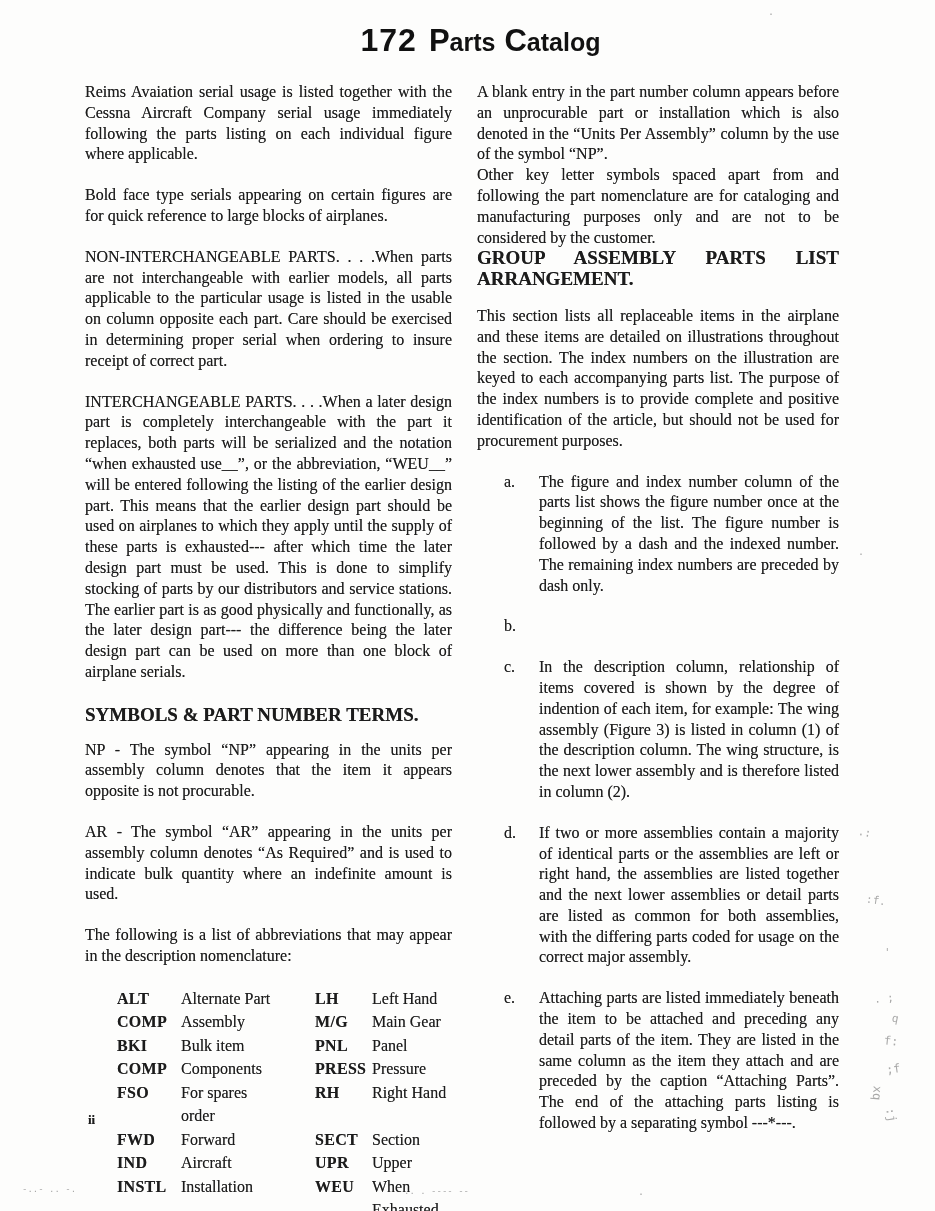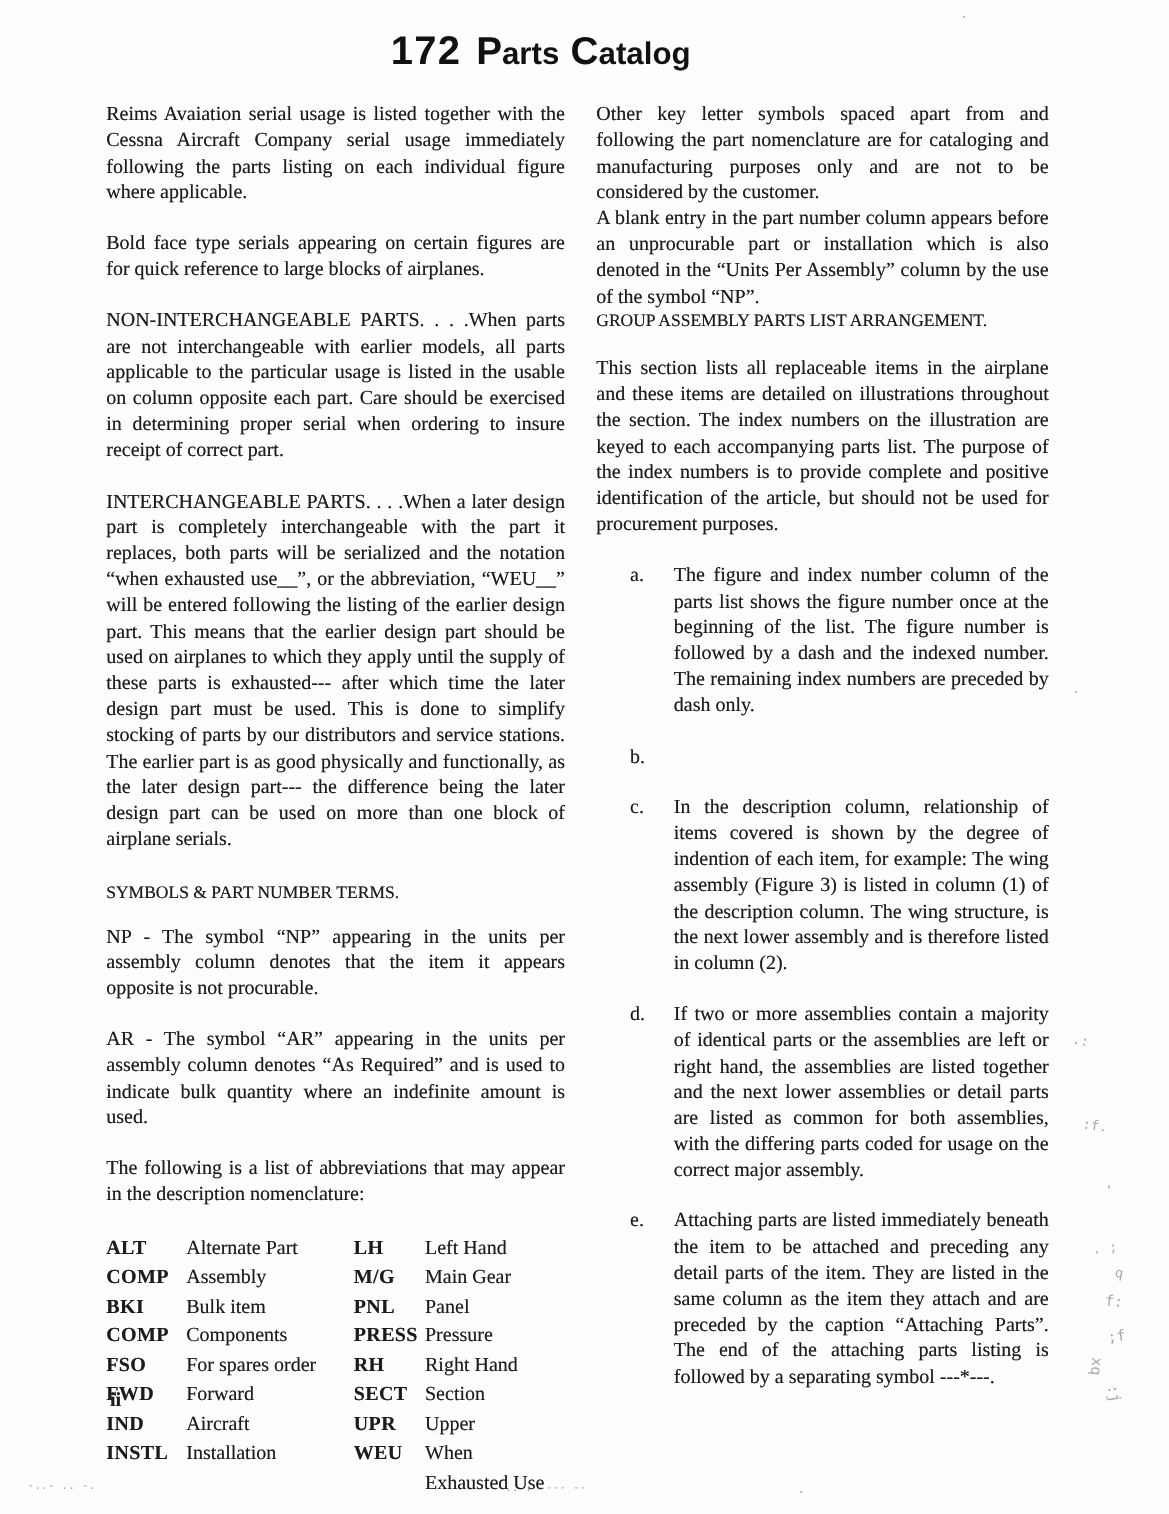--- a/index.html
+++ b/index.html
@@ -13,62 +13,63 @@
   .page { position:relative; width:935px; height:1211px; }
 
   
   .doc-title {
     position:absolute; top:22px; left:0; width:874px;
     text-align:center;
     font-family:"Liberation Sans", sans-serif;
     font-weight:bold;
     color:#111;
     white-space:nowrap;
+    padding-left:48px;
   }
   .doc-title .t-num { font-size:32px; letter-spacing:1px; margin-right:12px; }
   .doc-title .word { margin-right:9px; }
   .doc-title .word .cap  { font-size:31px; }
   .doc-title .word .rest { font-size:25px; }
 
   
   .col { position:absolute; top:82px; font-size:16px; line-height:20.8px; }
   .col-left  { left:85px;  width:367px; }
   .col-right { left:477px; width:362px; }
 
   .para {
     margin:0 0 20px 0;
     text-align:justify;
     text-shadow:0 0 .4px rgba(0,0,0,.55);
   }
   .para.tight { margin-bottom:0; }
 
   .subhead {
-    font-size:14px;
-    font-weight:normal;
+    font-size:19px;
+    font-weight:bold;
     margin:22px 0 14px 0;
     text-shadow:0 0 .4px rgba(0,0,0,.6);
   }
   .group-head { text-align:justify; margin-top:0; margin-bottom:16px; }
 
   
   .abbr-table { margin-top:18px; line-height:23.5px; }
   .abbr-row { display:grid; grid-template-columns:64px 134px 57px 1fr; }
-  .abbr-cell { text-shadow:0 0 .4px rgba(0,0,0,.5); }
+  .abbr-cell { text-shadow:0 0 .4px rgba(0,0,0,.5);margin-left:32px; }
   .abbr-cell.wrap { white-space:pre-line; }
   .abbr-code { font-weight:600; letter-spacing:.3px; }
 
   
   .alpha-item { display:flex; margin-bottom:20px; padding-left:27px; }
   .alpha-label { width:35px; flex:none; text-shadow:0 0 .4px rgba(0,0,0,.5); }
   .alpha-text { flex:1; text-align:justify; text-shadow:0 0 .4px rgba(0,0,0,.55); }
 
   
   .page-number {
     position:absolute; left:88px; top:1112px;
-    font-size:16px; font-weight:600;
+    font-size:13px; font-weight:600;
     text-shadow:0 0 .4px rgba(0,0,0,.5);
   }
 
   
   .artifact {
     position:absolute;
     color:#8d8d8d;
     opacity:.75;
     font-family:"DejaVu Sans Mono", monospace;
     pointer-events:none;
@@ -145,22 +146,22 @@
           <span class="abbr-cell">Installation</span>
           <span class="abbr-cell abbr-code">WEU</span>
           <span class="abbr-cell wrap">When
 Exhausted Use</span>
         </div>
       </div>
   </div>
 
   <div class="col col-right">
     <div id="right-intro">
+        <p class="para tight">A blank entry in the part number column appears before an unprocurable part or installation which is also denoted in the “Units Per Assembly” column by the use of the symbol “NP”.</p>
         <p class="para tight">Other key letter symbols spaced apart from and following the part nomenclature are for cataloging and manufacturing purposes only and are not to be considered by the customer.</p>
-        <p class="para tight">A blank entry in the part number column appears before an unprocurable part or installation which is also denoted in the “Units Per Assembly” column by the use of the symbol “NP”.</p>
       </div>
     <h3 class="subhead group-head">GROUP ASSEMBLY PARTS LIST ARRANGEMENT.</h3>
     <p class="para">This section lists all replaceable items in the airplane and these items are detailed on illustrations throughout the section.  The index numbers on the illustration are keyed to each accompanying parts list.  The purpose of the index numbers is to provide complete and positive identification of the article, but should not be used for procurement purposes.</p>
     <div id="alpha-list">
         <div class="alpha-item">
           <span class="alpha-label">a.</span>
           <span class="alpha-text">The figure and index number column of the parts list shows the figure number once at the beginning of the list.  The figure number is followed by a dash and the indexed number.   The remaining index numbers are preceded by dash only.</span>
         </div>
         <div class="alpha-item">
           <span class="alpha-label">b.</span>

